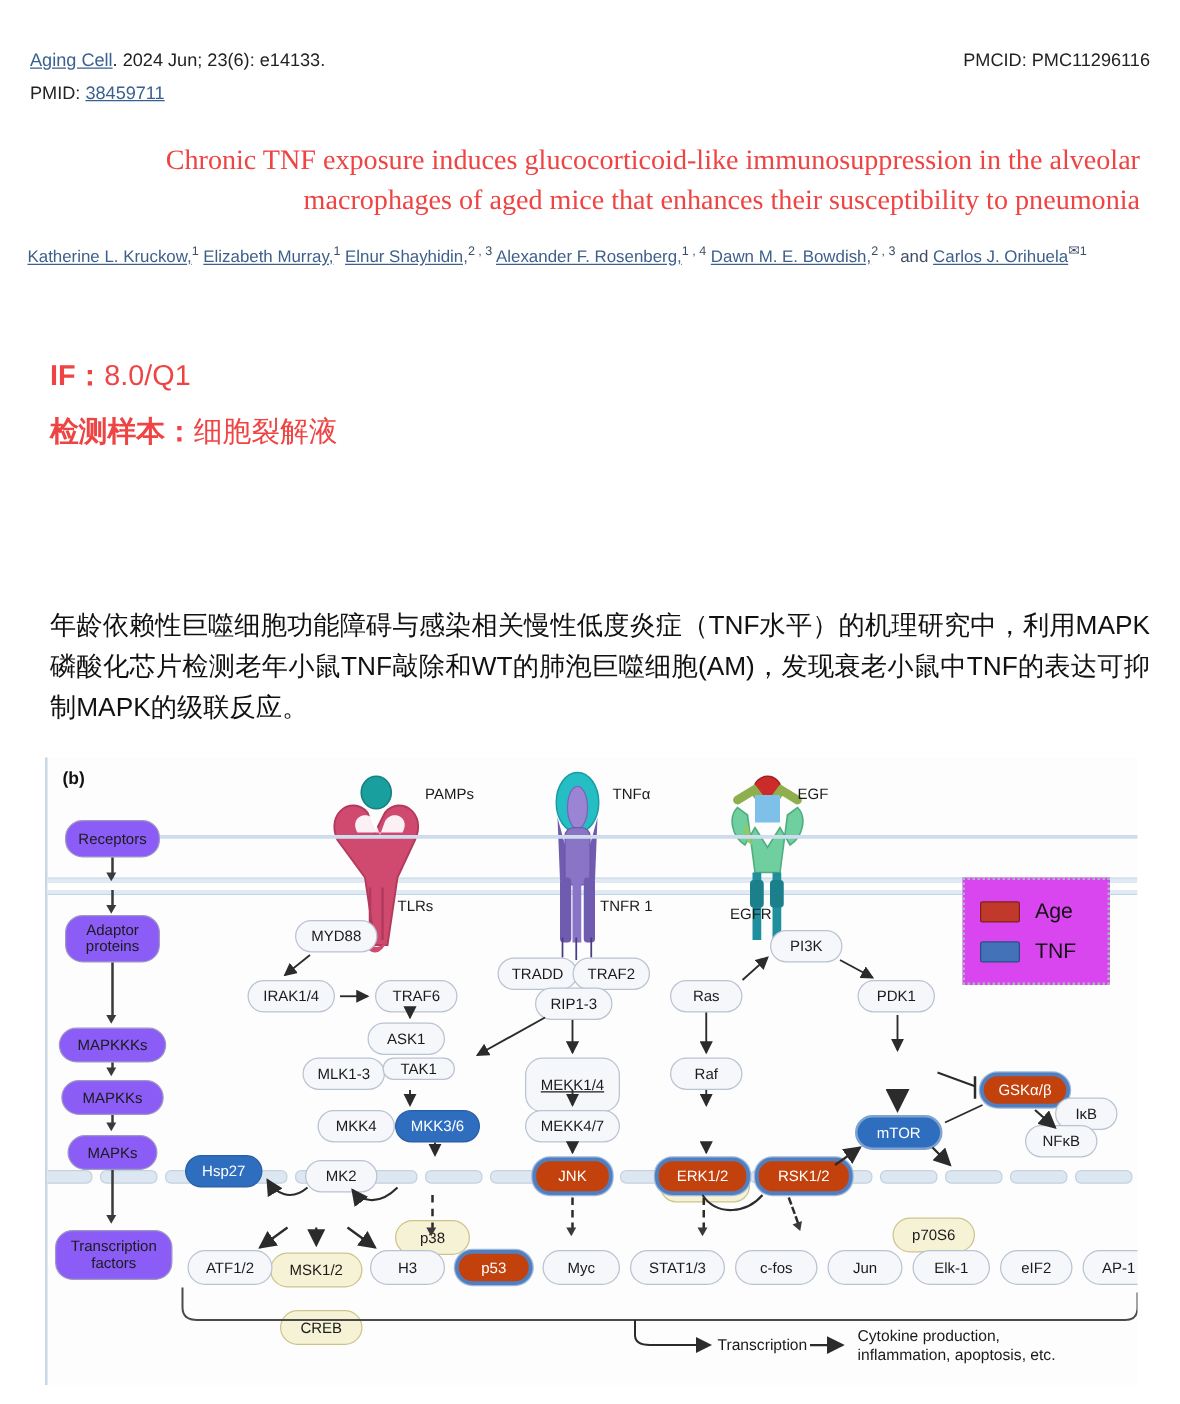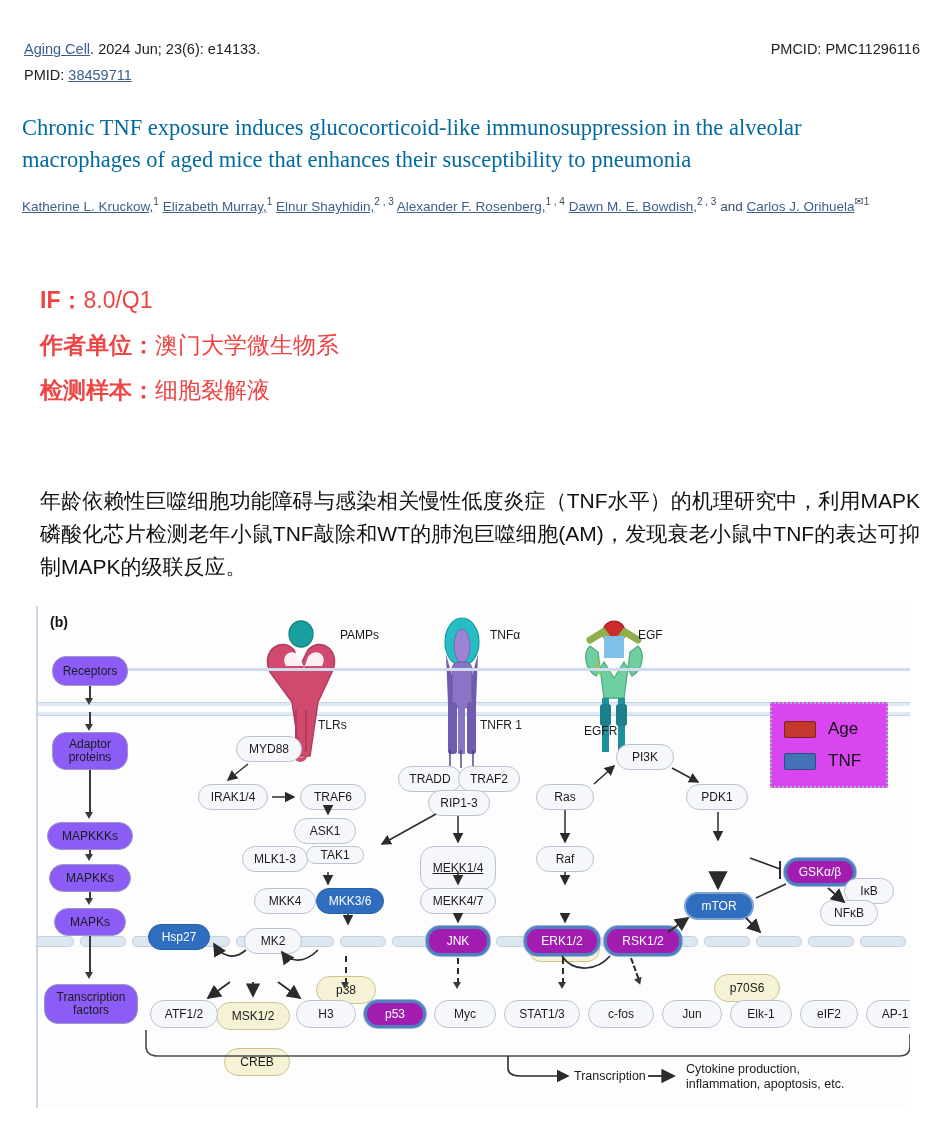--- a/index.html
+++ b/index.html
@@ -11,21 +11,21 @@
   
   .cite{position:absolute;left:24px;top:36px;width:896px;font-size:14.5px;
         font-family:"Liberation Sans",sans-serif;color:#222;line-height:26px;}
   .cite-row{display:flex;justify-content:space-between;align-items:baseline;width:100%;}
   .cite-left{white-space:nowrap;}
   .cite-right{white-space:nowrap;color:#222;}
   a.lnk{color:#39608f;text-decoration:underline;}
   
   .title{position:absolute;left:22px;top:112px;width:890px;
          font-family:"Liberation Serif","DejaVu Serif",serif;
-         font-size:22.5px;line-height:32px;color:#0369a1;font-weight:400;}
+         font-size:22.5px;line-height:32px;color:#ef4444;font-weight:400;text-align:right;}
   
   .authors{position:absolute;left:22px;top:188px;width:890px;font-size:13.5px;
            line-height:26px;color:#3d4c63;}
   .authors a{color:#3d5f8a;text-decoration:underline;}
   .sup{font-size:10px;vertical-align:super;color:#3d4c63;text-decoration:none;}
   .env{font-size:11px;vertical-align:super;}
   
   .meta{position:absolute;left:40px;top:278px;width:880px;}
   .meta-row{font-size:23px;line-height:45px;color:#ef4444;white-space:nowrap;}
   .meta-row b{font-weight:bold;}
@@ -45,21 +45,21 @@
   .nucmem i{position:absolute;top:0;height:9px;width:44px;background:#dde7f1;
             border:1px solid #c3d2e0;border-radius:5px;display:block;}
   
   .node{position:absolute;border-radius:14px;display:flex;align-items:center;
         justify-content:center;text-align:center;font-size:12px;line-height:13px;
         box-sizing:border-box;white-space:nowrap;}
   .n-white{background:#f5f7fb;border:1.3px solid #b9c3d2;color:#1b1b1b;}
   .n-lav{background:#8b5cf6;border:1.4px solid #9e98c4;color:#1b1b1b;}
   .n-yellow{background:#f6f2d6;border:1.4px solid #cdc48d;color:#1b1b1b;margin-top:48px;}
   .n-blue{background:#2f6dbf;border:1.4px solid #2a5fa6;color:#ffffff;}
-  .n-red{background:#a21caf;border:3px solid #4f7fc0;color:#ffffff;
+  .n-red{background:#c2410c;border:3px solid #4f7fc0;color:#ffffff;
          box-shadow:0 0 0 1px #9fb8d8;}
   .n-mtor{background:#2f6dbf;border:2.5px solid #7ea3d0;color:#fff;}
   
   .arr{position:absolute;background:#3a3a3a;}
   .arrv{width:1.6px;}
   .arrh{height:1.6px;}
   .head{position:absolute;width:0;height:0;}
   .head-d{border-left:4.5px solid transparent;border-right:4.5px solid transparent;border-top:7px solid #3a3a3a;}
   .dash{position:absolute;width:0;border-left:2px dashed #2b2b2b;}
   
@@ -95,21 +95,20 @@
   <a href="#">Katherine L. Kruckow,</a><span class="sup">1</span>
   <a href="#">Elizabeth Murray,</a><span class="sup">1</span>
   <a href="#">Elnur Shayhidin,</a><span class="sup">2 , 3</span>
   <a href="#">Alexander F. Rosenberg,</a><span class="sup">1 , 4</span>
   <a href="#">Dawn M. E. Bowdish,</a><span class="sup">2 , 3</span>
   <span>and </span><a href="#">Carlos J. Orihuela</a><span class="env">✉</span><span class="sup">1</span>
 </div>
 
 <div class="meta">
   <div class="meta-row"><b>IF：</b><span class="val">8.0/Q1</span></div>
-  <div class="meta-row"><b>作者单位：</b><span class="val">澳门大学微生物系</span></div>
   <div class="meta-row"><b>检测样本：</b><span class="val">细胞裂解液</span></div>
 </div>
 
 <div class="para">年龄依赖性巨噬细胞功能障碍与感染相关慢性低度炎症（TNF水平）的机理研究中，利用MAPK磷酸化芯片检测老年小鼠TNF敲除和WT的肺泡巨噬细胞(AM)，发现衰老小鼠中TNF的表达可抑制MAPK的级联反应。</div>
 
 <div class="fig">
   <div class="fig-label">(b)</div>
 
   <div class="membrane"></div>
   <div class="nucmem">

